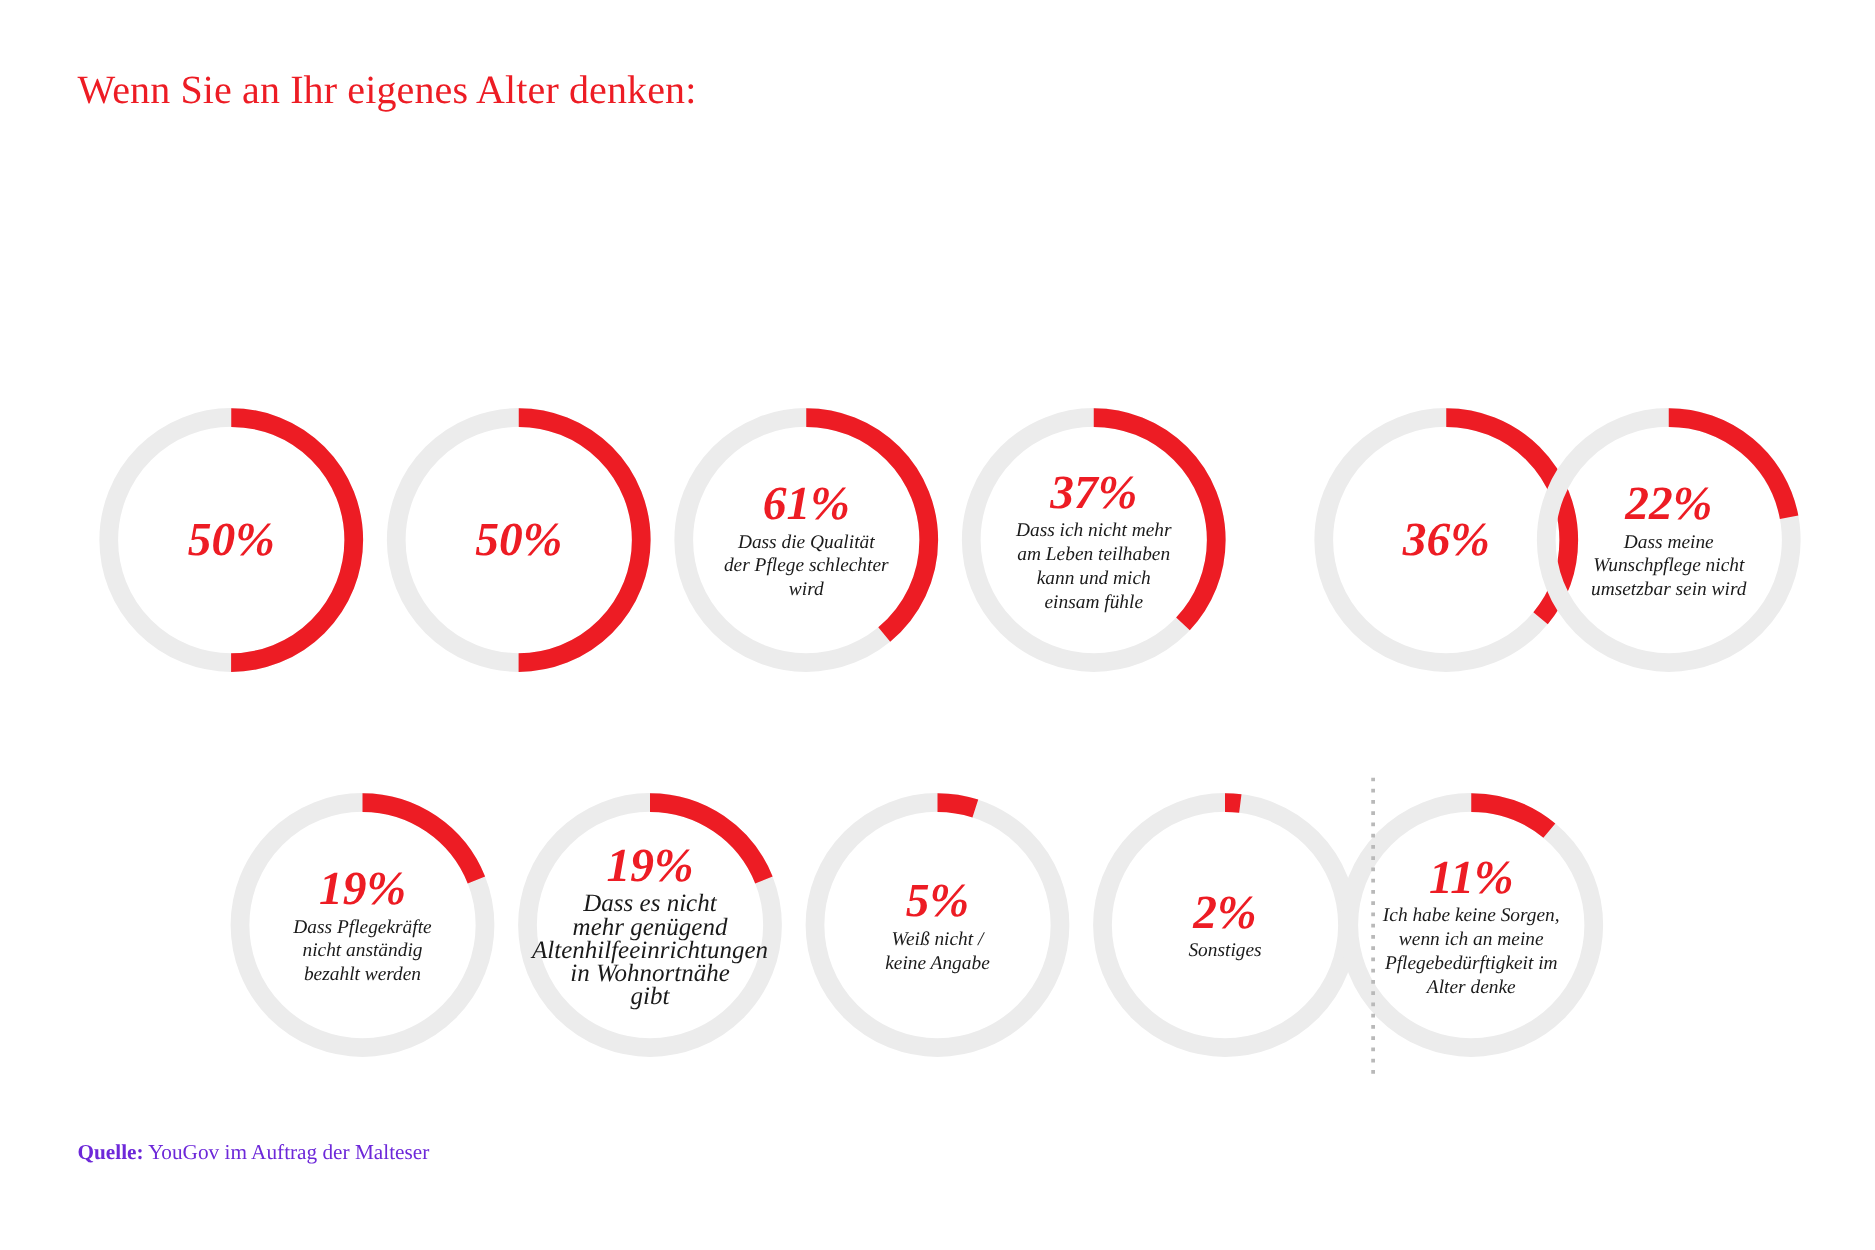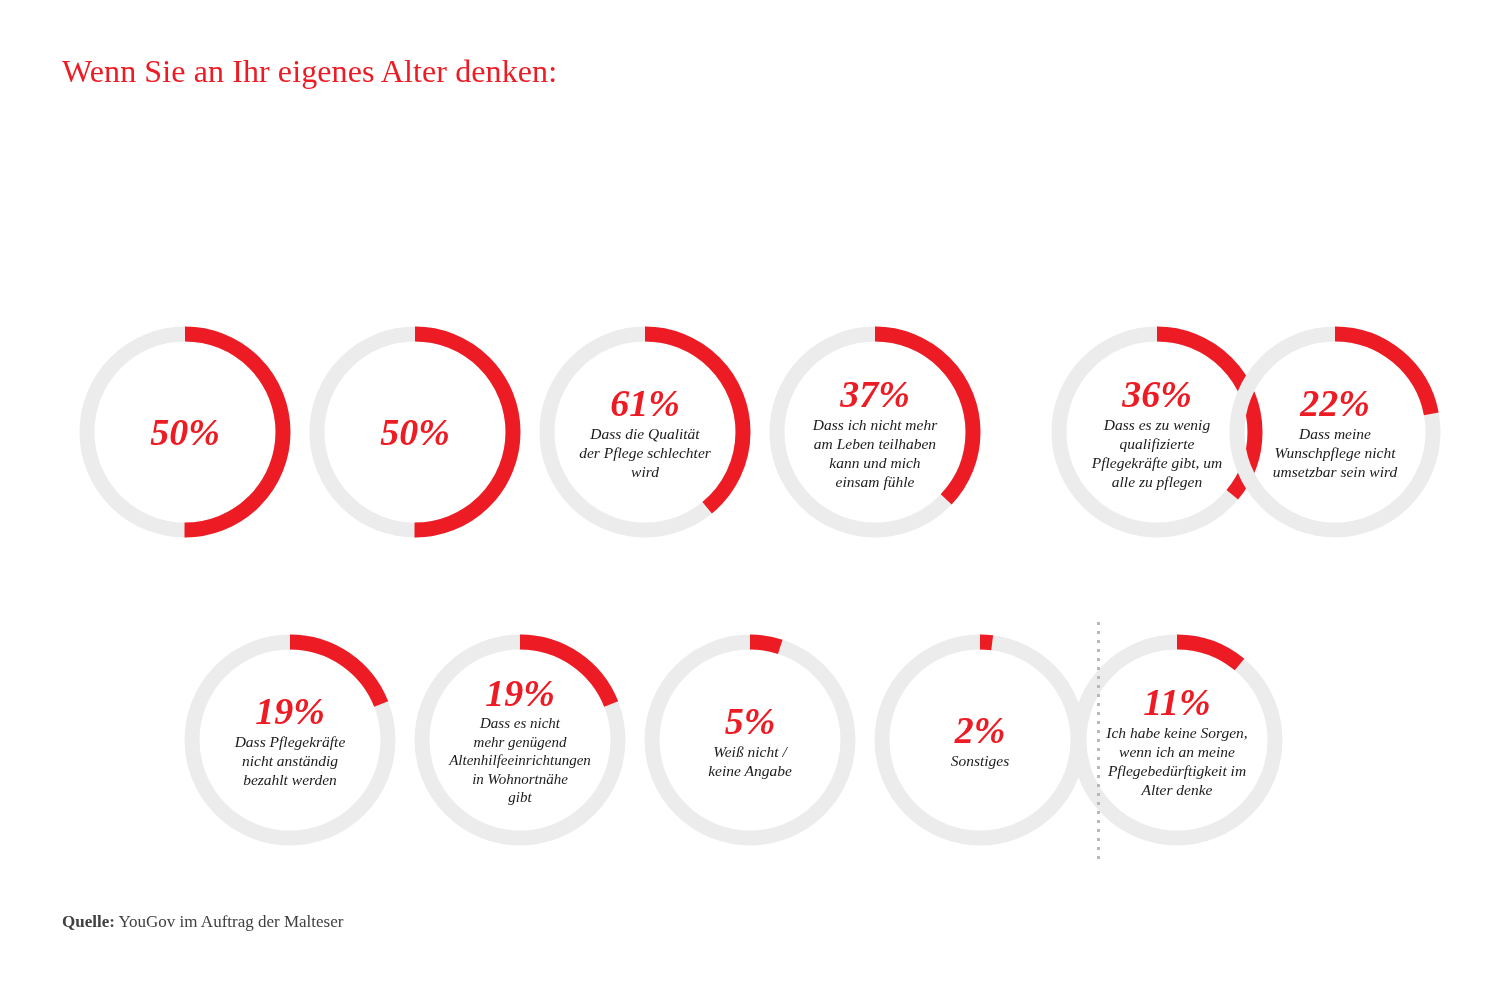--- a/index.html
+++ b/index.html
@@ -72,21 +72,21 @@
   }
   .donut-label {
     color: #1a1a1a;
     font-size: 15.5px;
     font-style: italic;
     line-height: 19px;
     width: 200px;
   }
   .donut-label.wide {
     width: 222px;
-    font-size: 15px;
+    font-size: 20px;
     line-height: 18.5px;
   }
 
   
   .divider {
     position: absolute;
     left: 1097px;
     top: 622px;
     width: 3px;
     height: 238px;
@@ -94,21 +94,21 @@
     background-size: 3px 9px;
     background-repeat: repeat-y;
   }
 
   
   .source {
     position: absolute;
     left: 62px;
     top: 912px;
     font-size: 17px;
-    color: #404040;
+    color: #6d28d9;
     white-space: nowrap;
   }
   .source .src-label {
     font-weight: 700;
   }
   .source .src-text {
     font-weight: 400;
   }
 </style>
 </head>
@@ -159,21 +159,20 @@
           <div class="donut-label">Dass ich nicht mehr<br>am Leben teilhaben<br>kann und mich<br>einsam fühle</div>
         </div>
       </div>
       <div class="donut" style="left: 1044px; top: 319px;">
         <svg viewBox="0 0 226 226">
           <circle cx="113" cy="113" r="98" fill="none" stroke="#ECECEC" stroke-width="15"></circle>
           <circle cx="113" cy="113" r="98" fill="none" stroke="#ED1C24" stroke-width="15" stroke-linecap="butt" stroke-dasharray="221.67 394.08" transform="rotate(-90 113 113)"></circle>
         </svg>
         <div class="donut-center">
           <div class="donut-value">36%</div>
-          <div class="donut-label">Dass es zu wenig<br>qualifizierte<br>Pflegekräfte gibt, um<br>alle zu pflegen</div>
         </div>
       </div>
       <div class="donut" style="left: 1222px; top: 319px;">
         <svg viewBox="0 0 226 226">
           <circle cx="113" cy="113" r="98" fill="none" stroke="#ECECEC" stroke-width="15"></circle>
           <circle cx="113" cy="113" r="98" fill="none" stroke="#ED1C24" stroke-width="15" stroke-linecap="butt" stroke-dasharray="135.47 480.28" transform="rotate(-90 113 113)"></circle>
         </svg>
         <div class="donut-center">
           <div class="donut-value">22%</div>
           <div class="donut-label">Dass meine<br>Wunschpflege nicht<br>umsetzbar sein wird</div>

